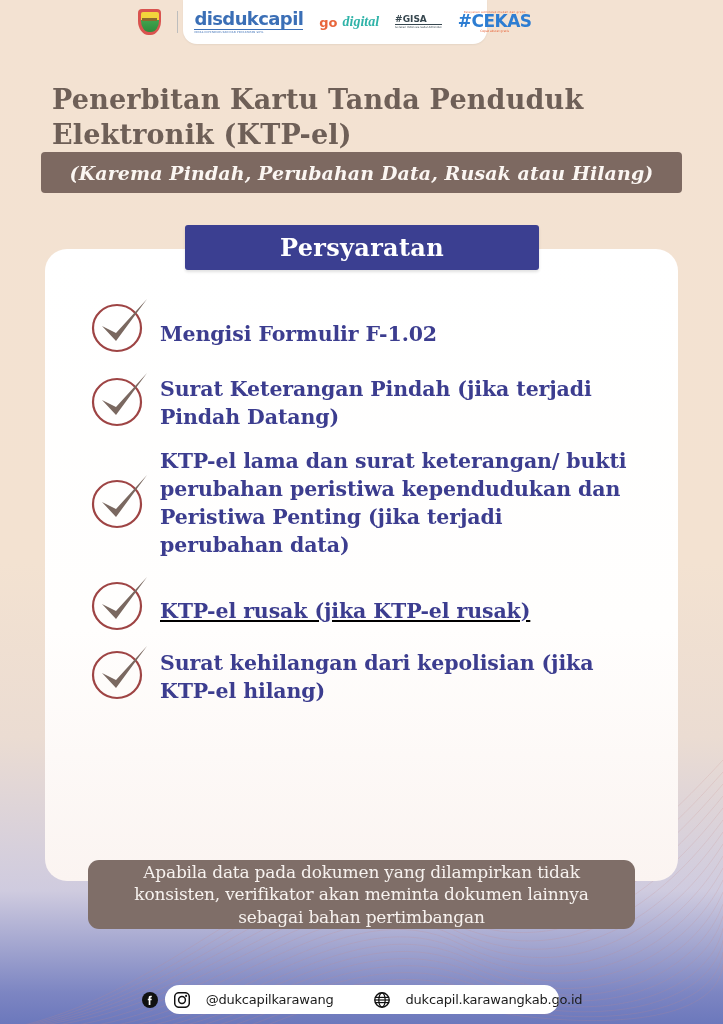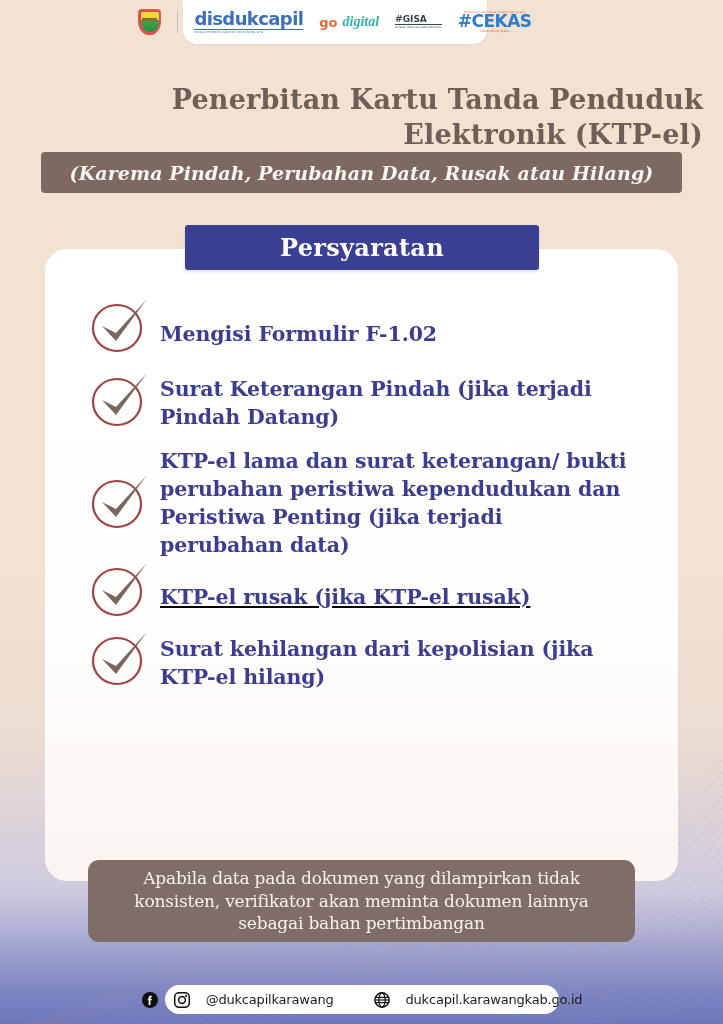--- a/index.html
+++ b/index.html
@@ -126,28 +126,28 @@
   .cekas-bot {
     font-family: "DejaVu Sans", sans-serif;
     font-size: 3px; color: #E8663C; white-space: nowrap;
   }
 
   
   .title {
     position: absolute;
     left: 0; right: 0;
     top: 82px;
-    text-align: right;
+    text-align: left;
     font-family: "DejaVu Serif", serif;
     font-weight: bold;
     font-size: 27px;
     line-height: 1.3;
     color: #6E5F57;
     letter-spacing: .2px;
-    padding: 0 20px;
+    padding: 0 52px;
   }
 
   .subtitle-bar {
     position: absolute;
     left: 41px;
     top: 152px;
     width: 641px;
     height: 41px;
     background: #7D6961;
     border-radius: 4px;
@@ -227,30 +227,30 @@
     letter-spacing: -.1px;
     padding-top: 12px;
     max-width: 470px;
   }
   .item.i1 .item-text { padding-top: 16px; }
   .item.i2 .item-text { padding-top: 6px; }
   .item.i3 .item-text { padding-top: 2px; }
   .item.i4 .item-text { padding-top: 14px; }
   .item.i5 .item-text { padding-top: 7px; }
 
-  .item.i3 { margin-bottom: 0; }
+  .item.i3 { margin-bottom: 14px; }
   .item.i4 { margin-bottom: 8px; text-decoration: underline; }
 
   
   .note {
     position: absolute;
     left: 88px;
     top: 860px;
     width: 547px;
-    height: 82px;
+    height: 69px;
     background: #7F6E68;
     border-radius: 11px;
     display: flex;
     align-items: center;
     justify-content: center;
     padding: 4px 14px;
   }
   .note p {
     font-family: "DejaVu Serif", serif;
     font-size: 17px;

